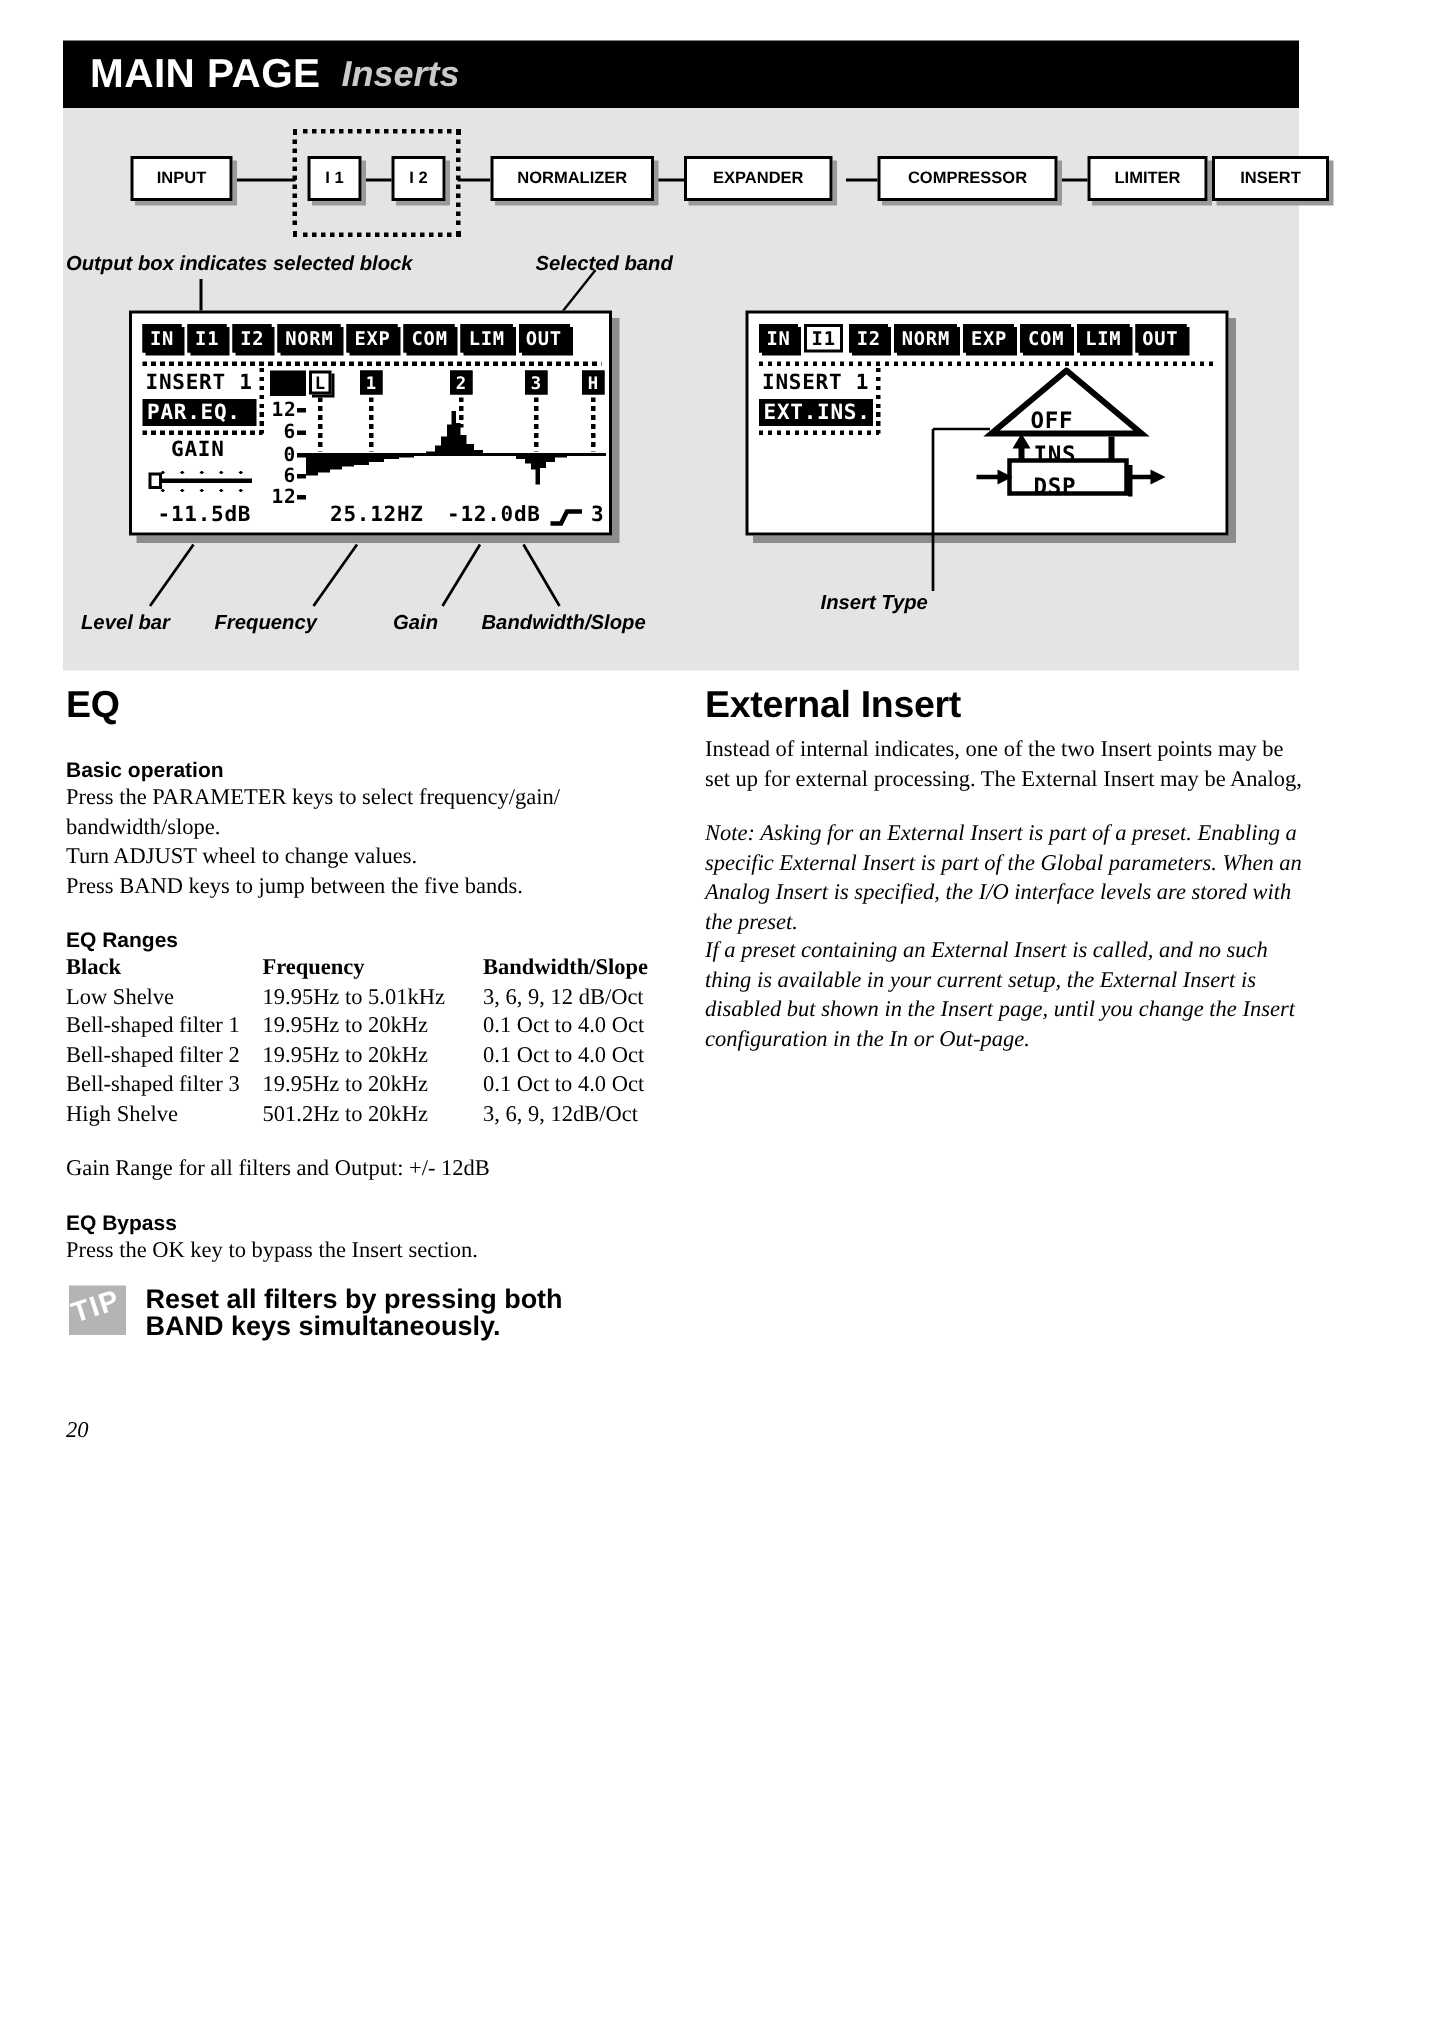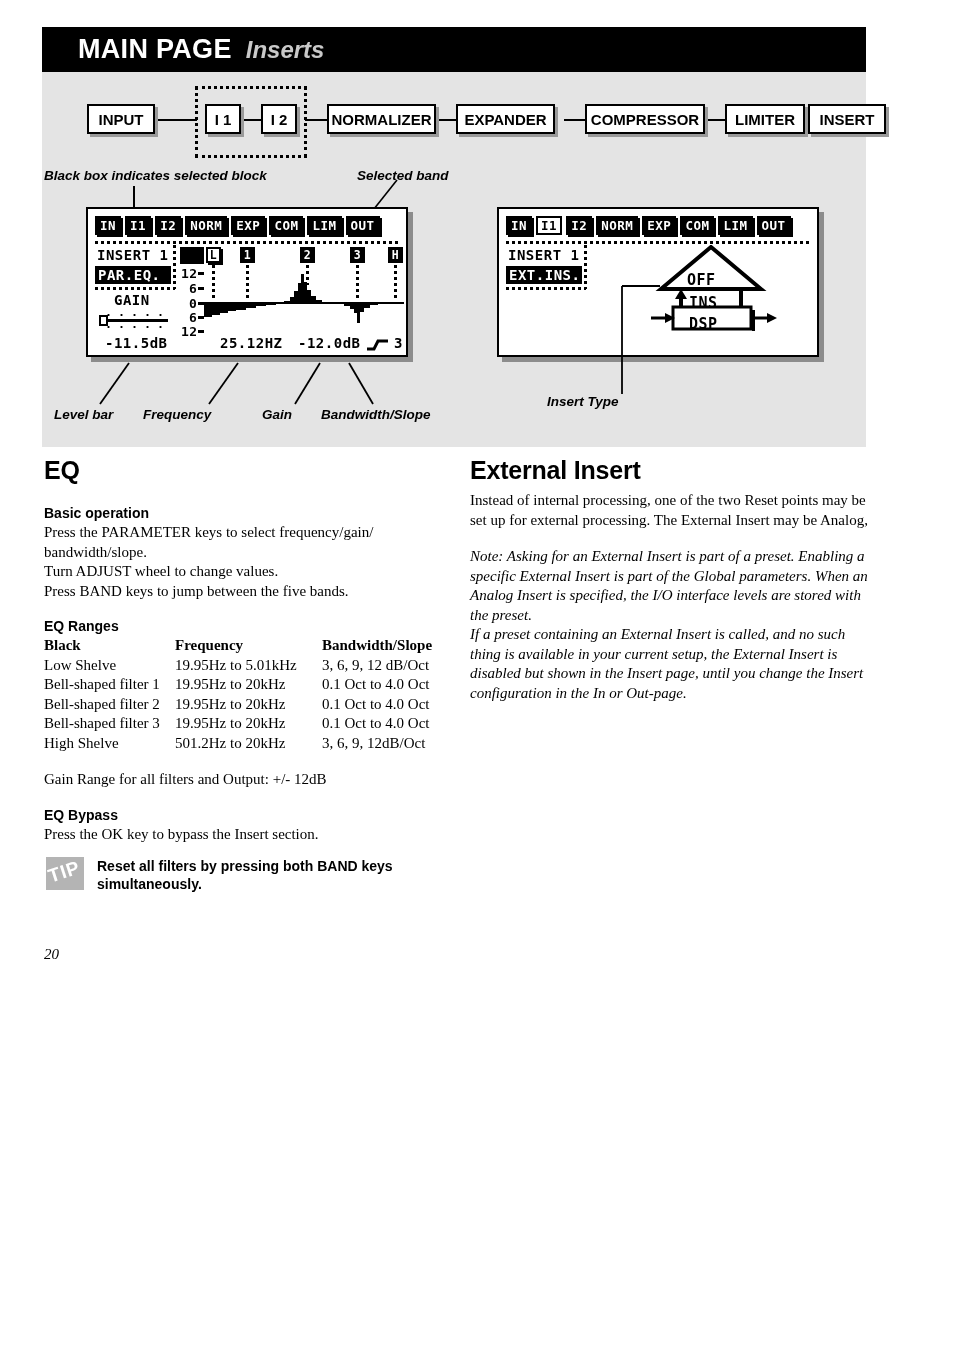--- a/index.html
+++ b/index.html
@@ -19,21 +19,21 @@
   
   .header-bar {
     position: absolute;
     left: 42px;
     top: 27px;
     width: 824px;
     height: 45px;
     background: #000000;
     display: flex;
     align-items: center;
-    padding-left: 36px;
+    padding-left: 18px;
     box-sizing: border-box;
   }
   .header-title {
     font-family: "Liberation Sans", sans-serif;
     font-weight: bold;
     font-size: 27px;
     color: #ffffff;
     letter-spacing: 0.3px;
   }
   .header-sub {
@@ -67,21 +67,21 @@
     position: absolute;
     background: #ffffff;
     border: 2px solid #000;
     box-shadow: 3px 3px 0 #9a9a9a;
     height: 30px;
     display: flex;
     align-items: center;
     justify-content: center;
     font-family: "Liberation Sans", sans-serif;
     font-weight: bold;
-    font-size: 15px;
+    font-size: 11px;
     box-sizing: border-box;
     white-space: nowrap;
   }
   .fline {
     position: absolute;
     height: 2px;
     background: #000;
     top: 15px;
   }
   .insert-group {
@@ -254,21 +254,21 @@
     font-weight: bold;
     font-size: 19px;
     color: #ffffff;
     transform: rotate(-18deg);
     letter-spacing: 1px;
   }
   .tip-text {
     margin-left: 13px;
     font-family: "Liberation Sans", sans-serif;
     font-weight: bold;
-    font-size: 14px;
+    font-size: 18px;
     line-height: 18px;
     max-width: 330px;
   }
 
   .pageno {
     position: absolute;
     left: 44px;
     top: 917px;
     font-family: "Liberation Serif", serif;
     font-style: italic;
@@ -317,21 +317,21 @@
       <span>COMPRESSOR</span>
     </div>
     <div class="fbox" style="left:638px; width:80px;">
       <span>LIMITER</span>
     </div>
     <div class="fbox" style="left:721px; width:78px;">
       <span>INSERT</span>
     </div>
   </div>
 
-  <div class="caption" style="left:2px; top:96px;">Black box indicates selected block</div>
+  <div class="caption" style="left:2px; top:96px;">Output box indicates selected block</div>
   <div class="caption" style="left:315px; top:96px;">Selected band</div>
 
   <div class="leader" style="left:91px; top:114px; width:1.5px; height:22px;"></div>
 
   <svg style="position:absolute; left:300px; top:108px; width:60px; height:75px; overflow:visible;">
     <line x1="55" y1="0" x2="-3" y2="73" stroke="#000" stroke-width="1.6"></line>
   </svg>
 
   <div class="lcd" style="left:44px; top:135px; width:322px; height:150px;">
     <div class="lcd-inner">
@@ -584,21 +584,21 @@
   <div class="gap"></div>
   <p class="body">Gain Range for all filters and Output: +/- 12dB</p>
 
   <div class="gap"></div>
   <h2 class="sub">EQ Bypass</h2>
   <p class="body">Press the OK key to bypass the Insert section.</p>
 </div>
 
 <div class="col-right">
   <h1 class="sec" style="margin-bottom:6px;">External Insert</h1>
-  <p class="body">Instead of internal processing, one of the two Reset points may be</p>
+  <p class="body">Instead of internal indicates, one of the two Insert points may be</p>
   <p class="body">set up for external processing. The External Insert may be Analog,</p>
 
   <div class="gap"></div>
 
   <p class="body ital">Note: Asking for an External Insert is part of a preset. Enabling a</p>
   <p class="body ital">specific External Insert is part of the Global parameters. When an</p>
   <p class="body ital">Analog Insert is specified, the I/O interface levels are stored with</p>
   <p class="body ital">the preset.</p>
   <p class="body ital">If a preset containing an External Insert is called, and no such</p>
   <p class="body ital">thing is available in your current setup, the External Insert is</p>

